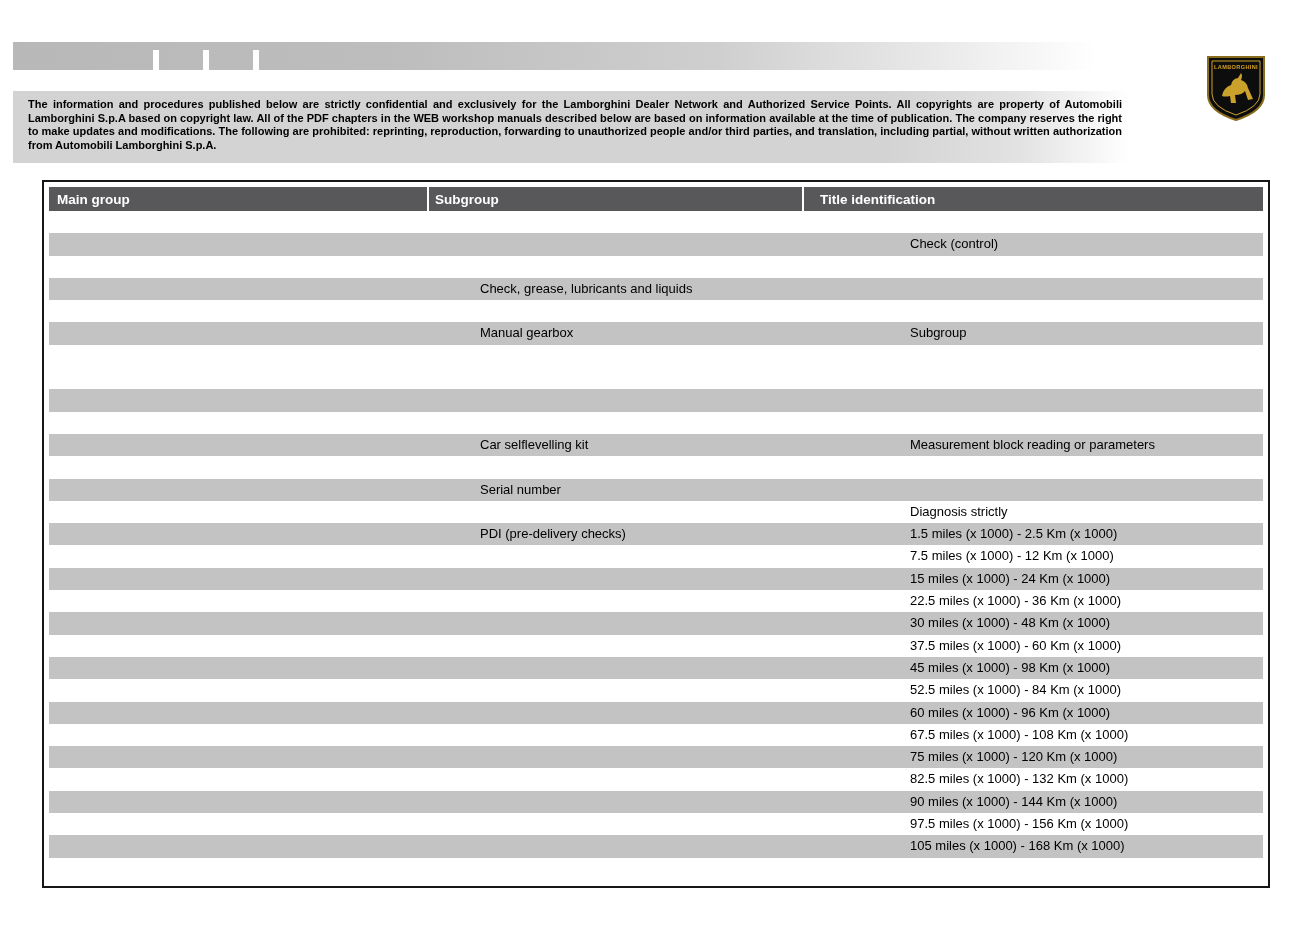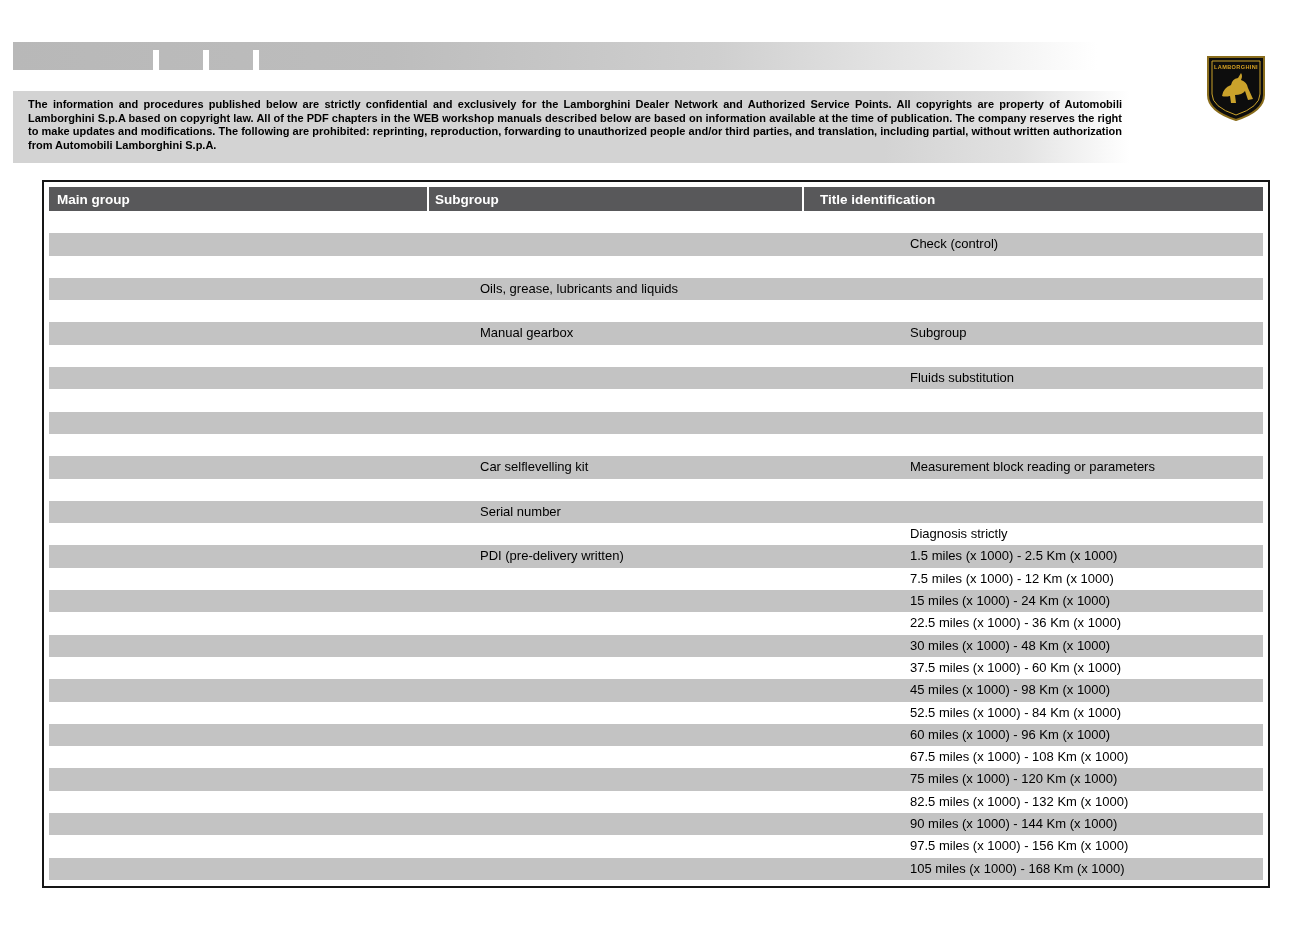--- a/index.html
+++ b/index.html
@@ -108,42 +108,37 @@
     <div class="td col-sub"></div>
     <div class="td col-title">Check (control)</div>
   </div>
       <div class="tr">
     <div class="td col-main"></div>
     <div class="td col-sub"></div>
     <div class="td col-title"></div>
   </div>
       <div class="tr gray">
     <div class="td col-main"></div>
-    <div class="td col-sub">Oils, grease, lubricants and liquids</div>
+    <div class="td col-sub">Check, grease, lubricants and liquids</div>
   </div>
       <div class="tr">
     <div class="td col-main"></div>
     <div class="td col-sub"></div>
     <div class="td col-title"></div>
   </div>
       <div class="tr gray">
     <div class="td col-main"></div>
     <div class="td col-sub">Manual gearbox</div>
     <div class="td col-title">Subgroup</div>
   </div>
       <div class="tr">
     <div class="td col-main"></div>
     <div class="td col-sub"></div>
     <div class="td col-title"></div>
   </div>
-      <div class="tr gray">
-    <div class="td col-main"></div>
-    <div class="td col-sub"></div>
-    <div class="td col-title">Fluids substitution</div>
-  </div>
       <div class="tr">
     <div class="td col-main"></div>
     <div class="td col-sub"></div>
     <div class="td col-title"></div>
   </div>
       <div class="tr gray">
     <div class="td col-main"></div>
     <div class="td col-sub"></div>
     <div class="td col-title"></div>
   </div>
@@ -167,21 +162,21 @@
     <div class="td col-sub">Serial number</div>
     <div class="td col-title"></div>
   </div>
       <div class="tr">
     <div class="td col-main"></div>
     <div class="td col-sub"></div>
     <div class="td col-title">Diagnosis strictly</div>
   </div>
       <div class="tr gray">
     <div class="td col-main"></div>
-    <div class="td col-sub">PDI (pre-delivery written)</div>
+    <div class="td col-sub">PDI (pre-delivery checks)</div>
     <div class="td col-title">1.5 miles (x 1000) - 2.5 Km (x 1000)</div>
   </div>
       <div class="tr">
     <div class="td col-main"></div>
     <div class="td col-sub"></div>
     <div class="td col-title">7.5 miles (x 1000) - 12 Km (x 1000)</div>
   </div>
       <div class="tr gray">
     <div class="td col-main"></div>
     <div class="td col-sub"></div>

